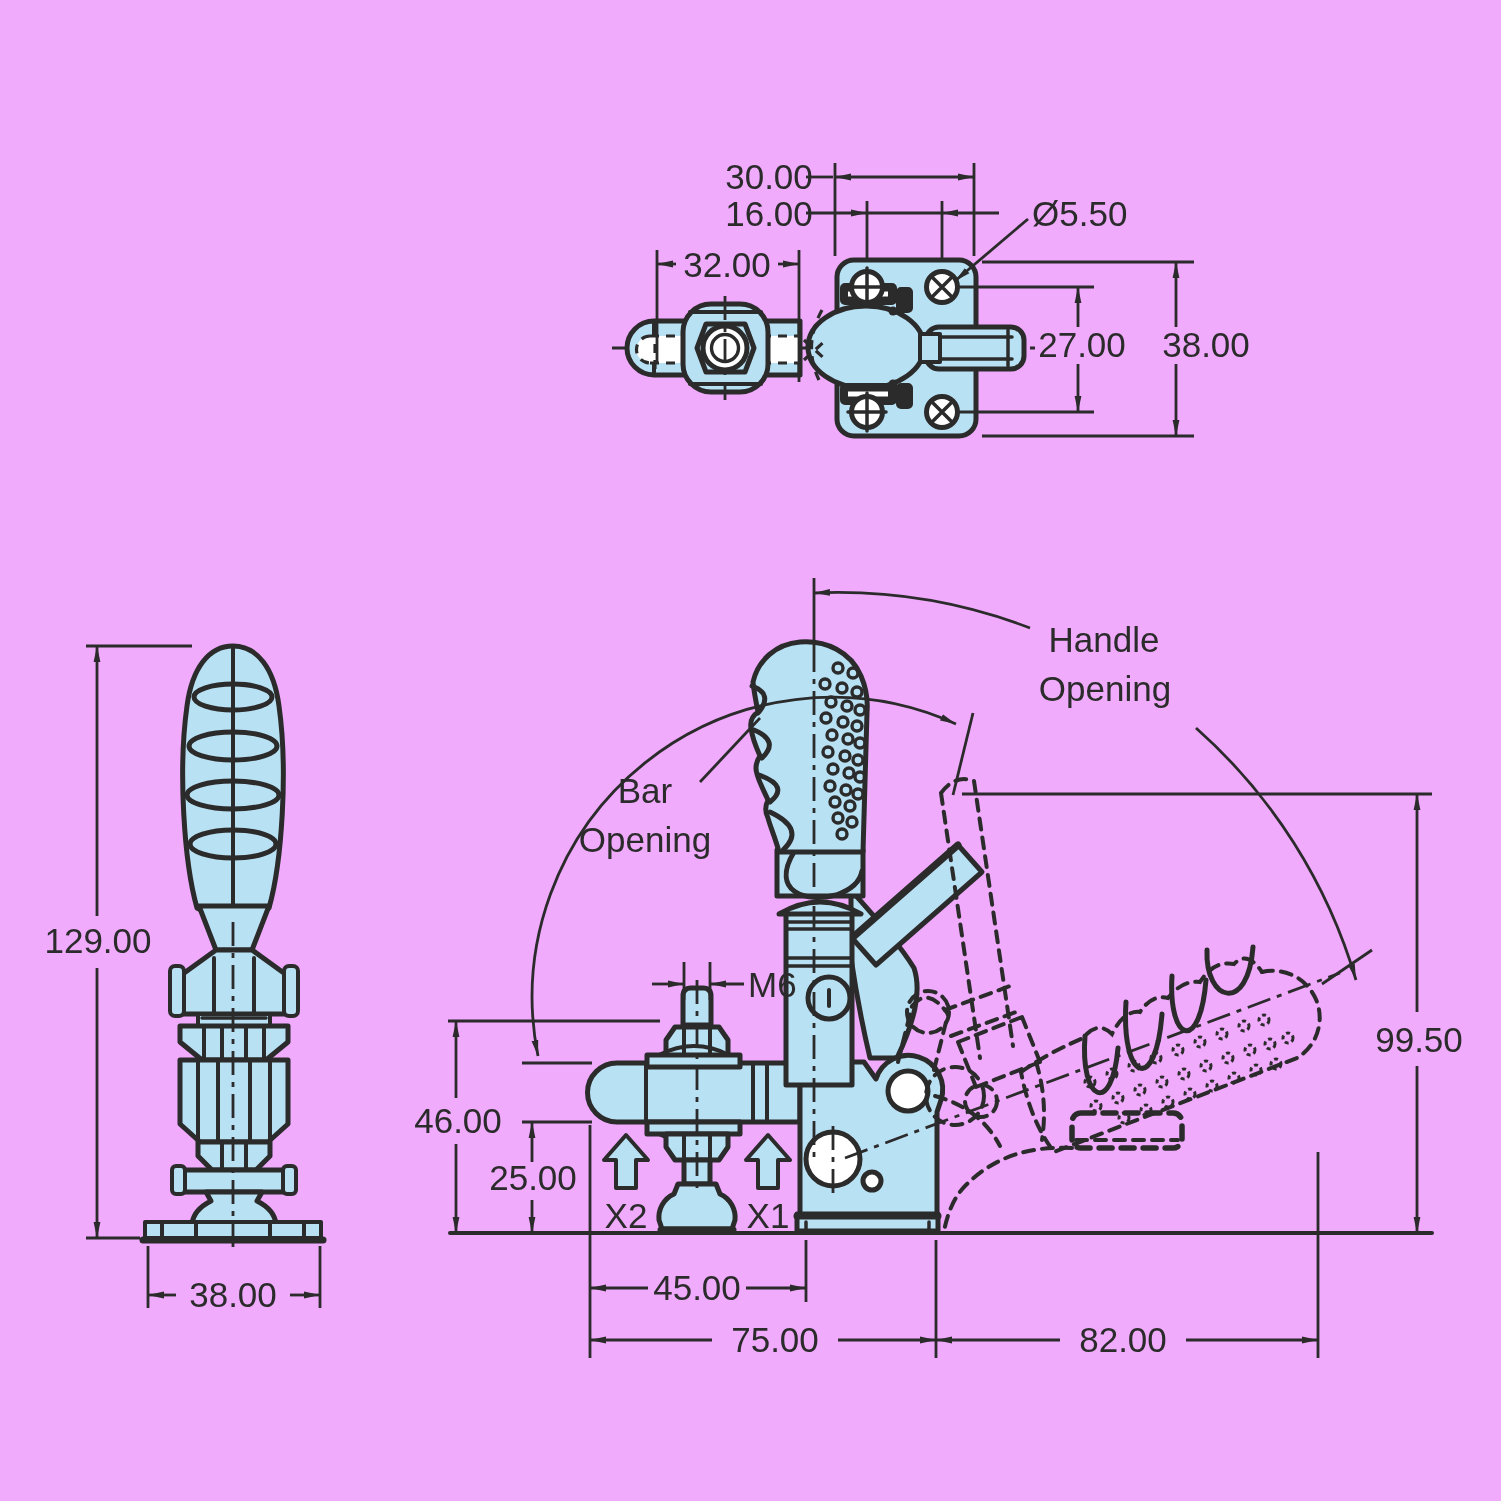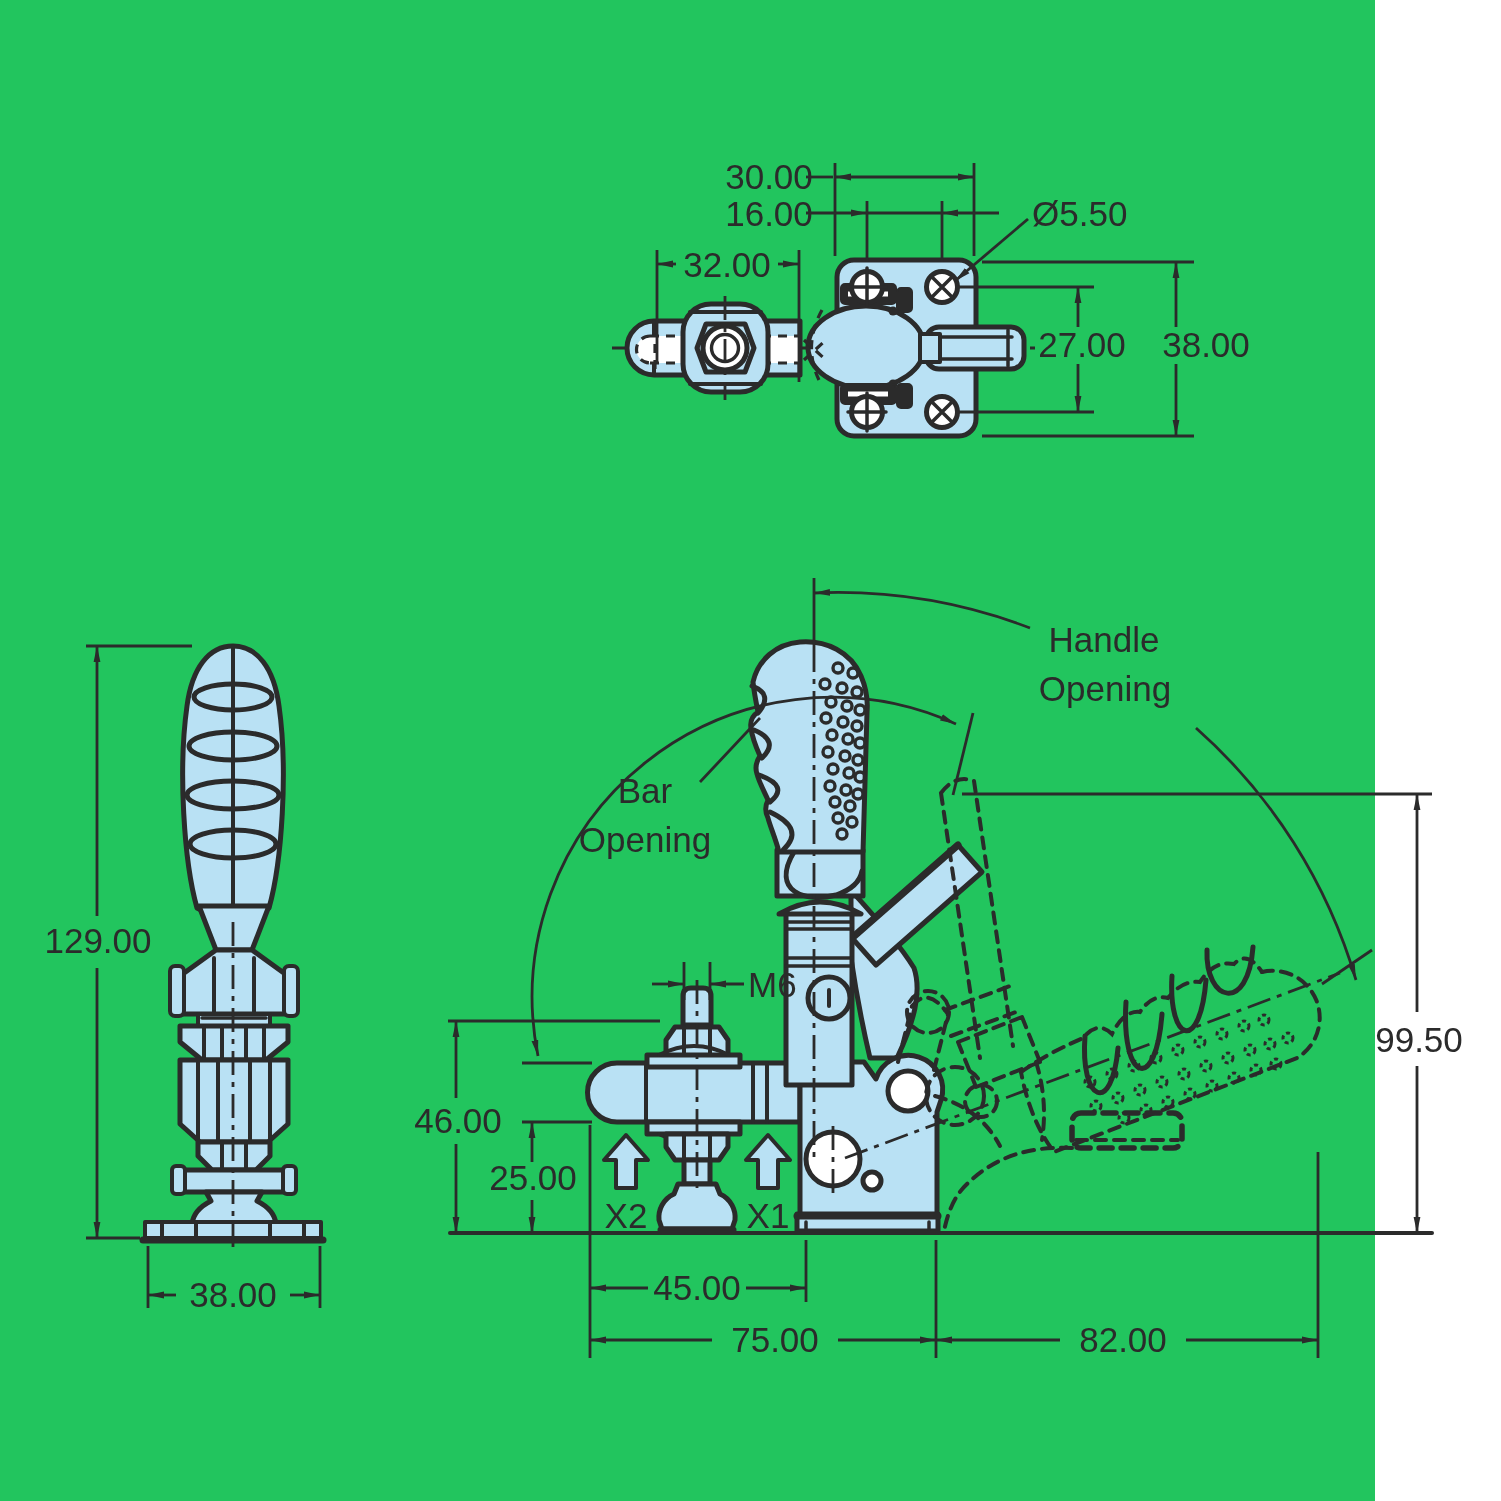--- a/index.html
+++ b/index.html
@@ -1,16 +1,16 @@
 <!DOCTYPE html>
 <html><head>
 <meta charset="utf-8">
 <style>
   html,body{margin:0;padding:0;background:#ffffff;}
-  .stage{width:1375px;height:1501px;background:#22c55e;position:relative;font-family:"Liberation Sans",sans-serif;}
+  .stage{width:1501px;height:1501px;background:#f0abfc;position:relative;font-family:"Liberation Sans",sans-serif;}
   svg{display:block;}
   .part{fill:#b9e1f4;stroke:#2b2b2b;stroke-width:5;stroke-linejoin:round;stroke-linecap:round;}
   .part4{fill:#b9e1f4;stroke:#2b2b2b;stroke-width:4;stroke-linejoin:round;}
   .whitepart{fill:#ffffff;stroke:#2b2b2b;stroke-width:5;}
   .darkpart{fill:#2b2b2b;stroke:#2b2b2b;stroke-width:2;}
   .edge{fill:none;stroke:#2b2b2b;stroke-width:5;stroke-linecap:round;}
   .edge4{fill:none;stroke:#2b2b2b;stroke-width:4;stroke-linecap:round;}
   .edge35{fill:none;stroke:#2b2b2b;stroke-width:3.5;stroke-linecap:round;}
   .heavy{fill:none;stroke:#2b2b2b;stroke-width:7;stroke-linecap:round;}
   .dim{fill:none;stroke:#2b2b2b;stroke-width:2.8;}

